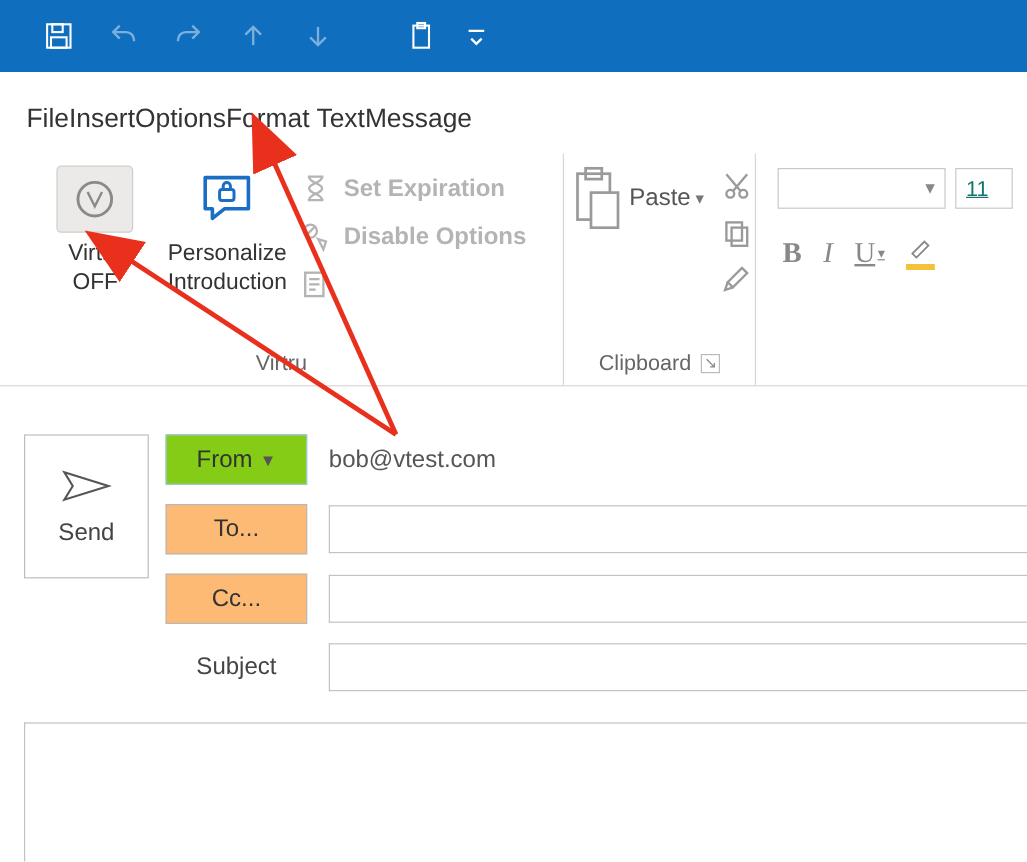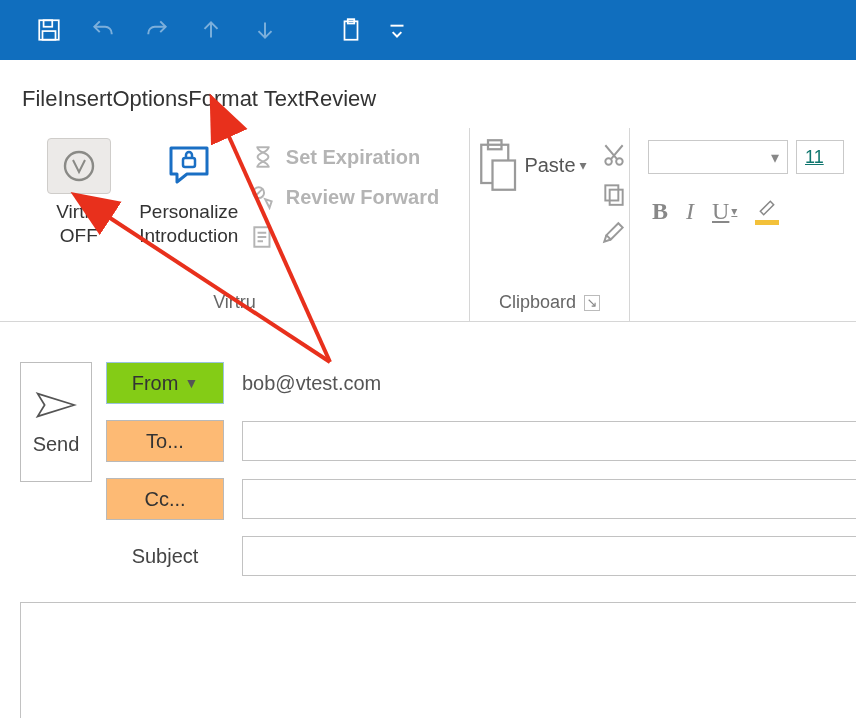--- a/index.html
+++ b/index.html
@@ -140,21 +140,21 @@
   .highlight-icon {
     display:flex; flex-direction:column; align-items:center;
   }
   .highlight-icon .bar { width:24px; height:5px; background:#f3c13a; margin-top:2px;}
 
   
   .compose {
     display:flex; padding: 40px 0 0 20px; gap: 14px;
   }
   .send-box {
-    width: 72px; height: 120px;
+    width: 104px; height: 120px;
     border:1px solid #bdbdbd;
     display:flex; flex-direction:column; align-items:center; justify-content:center;
     gap:12px; font-size:20px; color:#444;
   }
   .send-box svg { width:42px; height:32px; }
 
   .fields { flex:1; display:flex; flex-direction:column; gap:16px; }
   .field-row { display:flex; align-items:center; gap:18px; }
   .addr-btn {
     width:118px; height:42px;
@@ -233,21 +233,21 @@
         <path d="M8 14l4 4 4-4"></path>
       </svg>
   </div>
 </div>
 
 <div class="menubar">
   <div class="menu-tab">File</div>
   <div class="menu-tab">Insert</div>
   <div class="menu-tab">Options</div>
   <div class="menu-tab">Format Text</div>
-  <div class="menu-tab">Review</div>
+  <div class="menu-tab">Message</div>
 </div>
 
 <div class="ribbon">
 
   <div class="ribbon-group" style="width:470px">
     <div class="group-body">
       <div class="big-btn toggle-off">
         <div class="icon-frame">
           <svg viewBox="0 0 40 40" width="40" height="40">
               <circle cx="20" cy="20" r="14" fill="none" stroke="#8a8a86" stroke-width="2.4"></circle>
@@ -283,21 +283,21 @@
               <path d="M17 3c0 5-10 5-10 9s10 4 10 9"></path>
             </svg>
           <span>Set Expiration</span>
         </div>
         <div class="virtru-opt">
           <svg viewBox="0 0 24 24" fill="none" stroke="#b4b4b4" stroke-width="1.8">
               <circle cx="8" cy="8" r="5"></circle>
               <path d="M12 4l-8 8"></path>
               <path d="M14 14l6 2-2 6-2-4z"></path>
             </svg>
-          <span>Review Forward</span>
+          <span>Disable Options</span>
         </div>
         <div class="virtru-opt">
           <svg viewBox="0 0 24 24" fill="none" stroke="#b4b4b4" stroke-width="1.8">
               <rect x="4" y="3" width="14" height="18"></rect>
               <path d="M7 8h8M7 12h8M7 16h5"></path>
             </svg>
         </div>
       </div>
     </div>
     <div class="group-label">Virtru</div>

